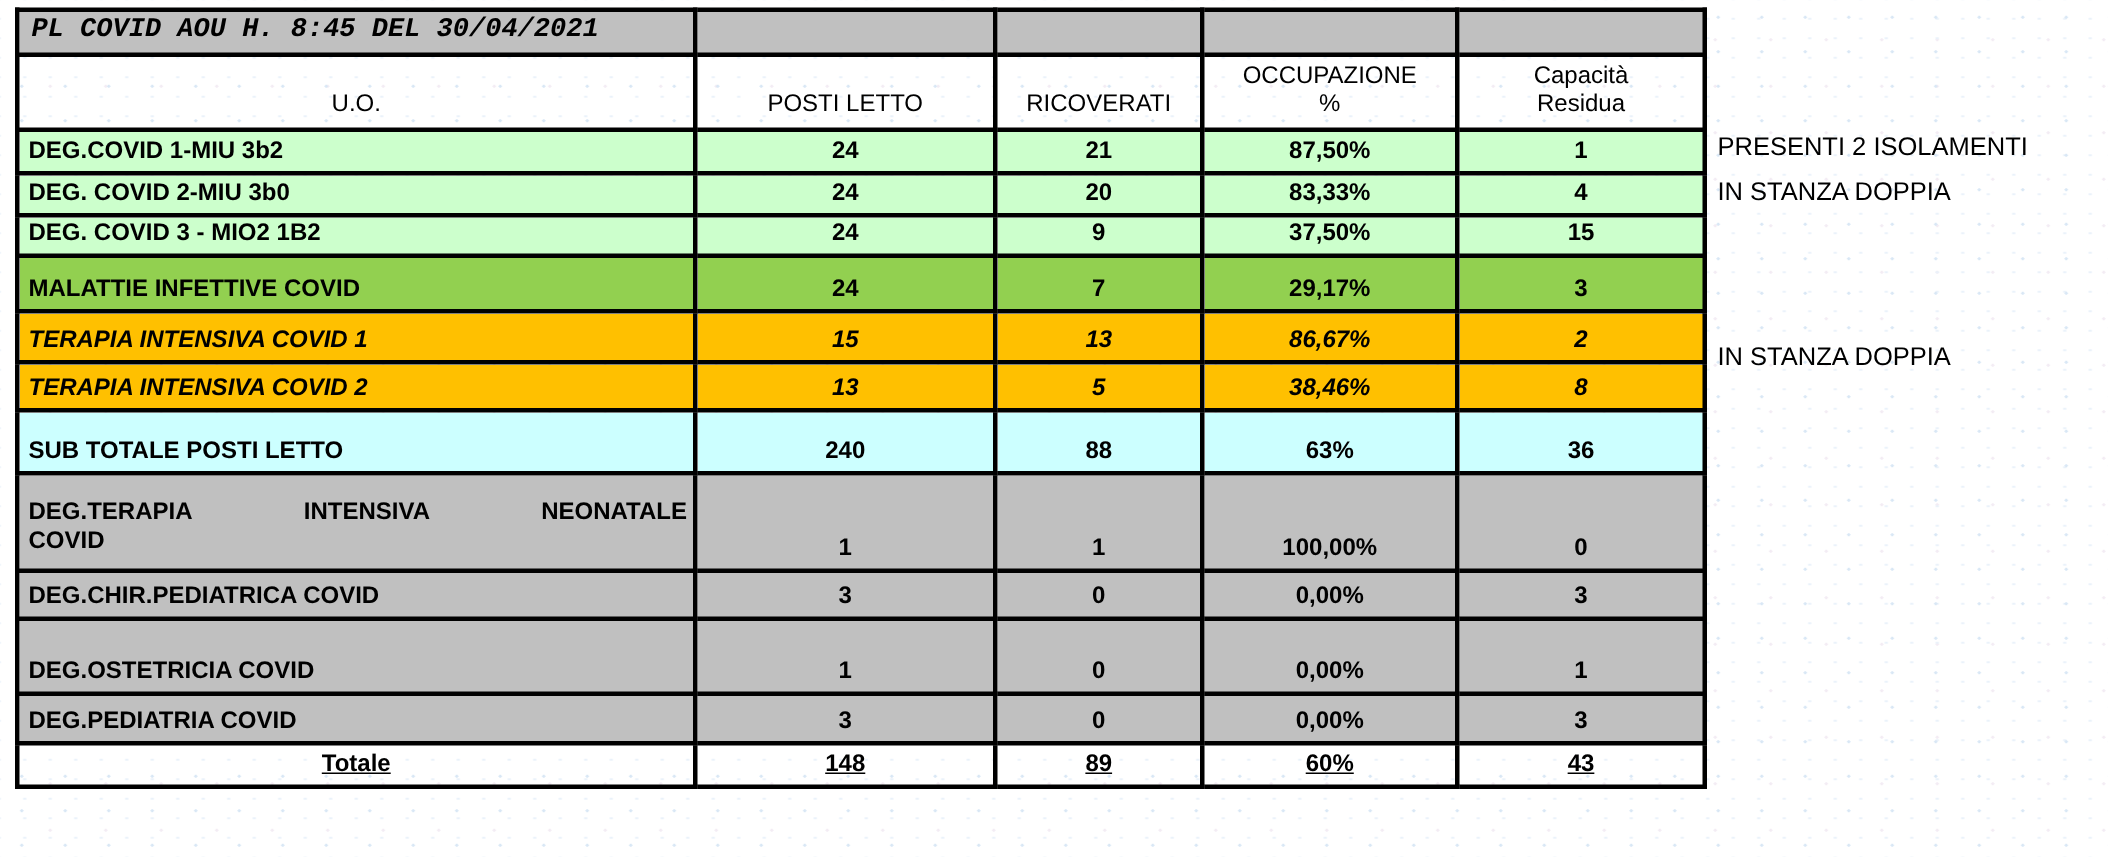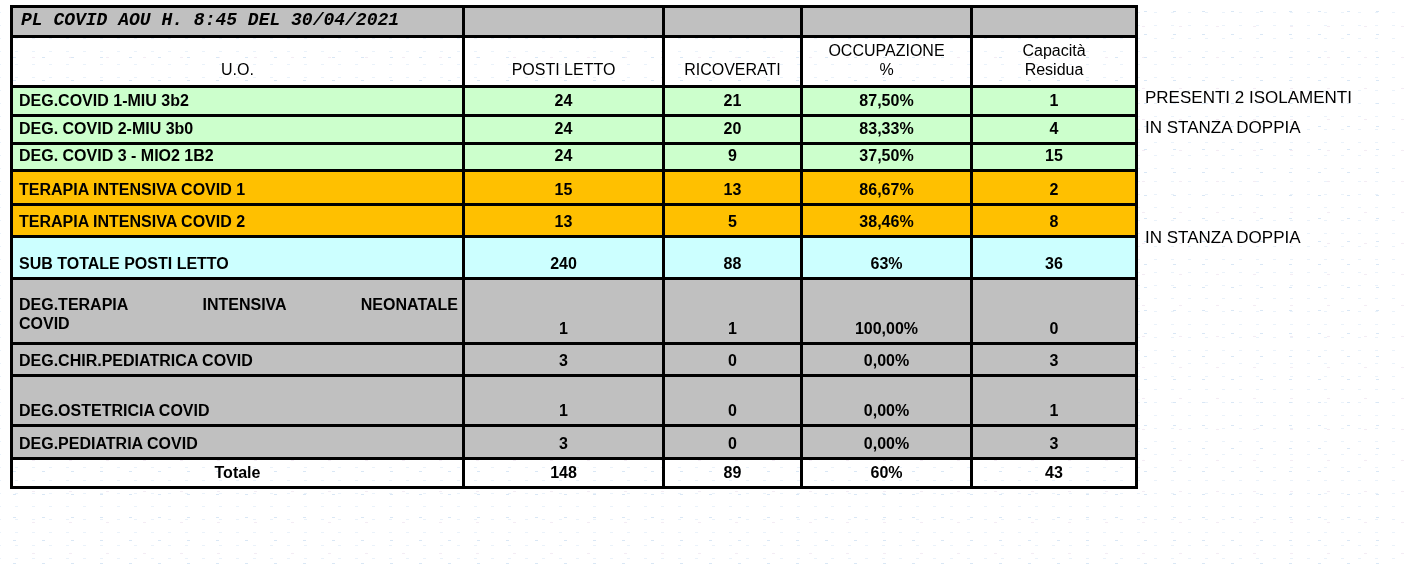--- a/index.html
+++ b/index.html
@@ -57,24 +57,24 @@
     padding-bottom: 6px;
   }
   .hline { display: block; }
   
   td.label { text-align: left; padding-left: 6px; }
   td.num   { text-align: center; }
   td.label-center { text-align: center; }
   
   tr.r-lg td { background: #CCFFCC; }
   tr.r-mg td { background: #92D050; }
-  tr.r-or td { background: #FFC000; }
+  tr.r-or td { background: #FFC000; font-style: italic; }
   tr.r-cy td { background: #CCFFFF; }
   tr.r-gy td { background: #C0C0C0; }
-  tr.r-wh td { background: transparent; }
+  tr.r-wh td { background: transparent; text-decoration: underline; }
   
   td.justify2 { vertical-align: top; padding-top: 3px; }
   .jline1 { display: block; text-align: justify; text-align-last: justify; margin-top: 12px; }
   .jline2 { display: block; text-align: left; }
   
   .annot {
     position: absolute;
     left: 1145px;
     font-size: 17px;
     line-height: 30px;
@@ -138,20 +138,27 @@
 
   <tr class="r-lg" style="height:27px">
     <td class="label">DEG. COVID 3 - MIO2 1B2</td>
     <td class="num">24</td>
     <td class="num">9</td>
     <td class="num">37,50%</td>
     <td class="num">15</td>
   </tr>
 
 
+  <tr class="r-mg" style="height:37px">
+    <td class="label">MALATTIE INFETTIVE COVID</td>
+    <td class="num">24</td>
+    <td class="num">7</td>
+    <td class="num">29,17%</td>
+    <td class="num">3</td>
+  </tr>
 
   <tr class="r-or" style="height:34px">
     <td class="label">TERAPIA INTENSIVA COVID 1</td>
     <td class="num">15</td>
     <td class="num">13</td>
     <td class="num">86,67%</td>
     <td class="num">2</td>
   </tr>
 
   <tr class="r-or" style="height:32px">

